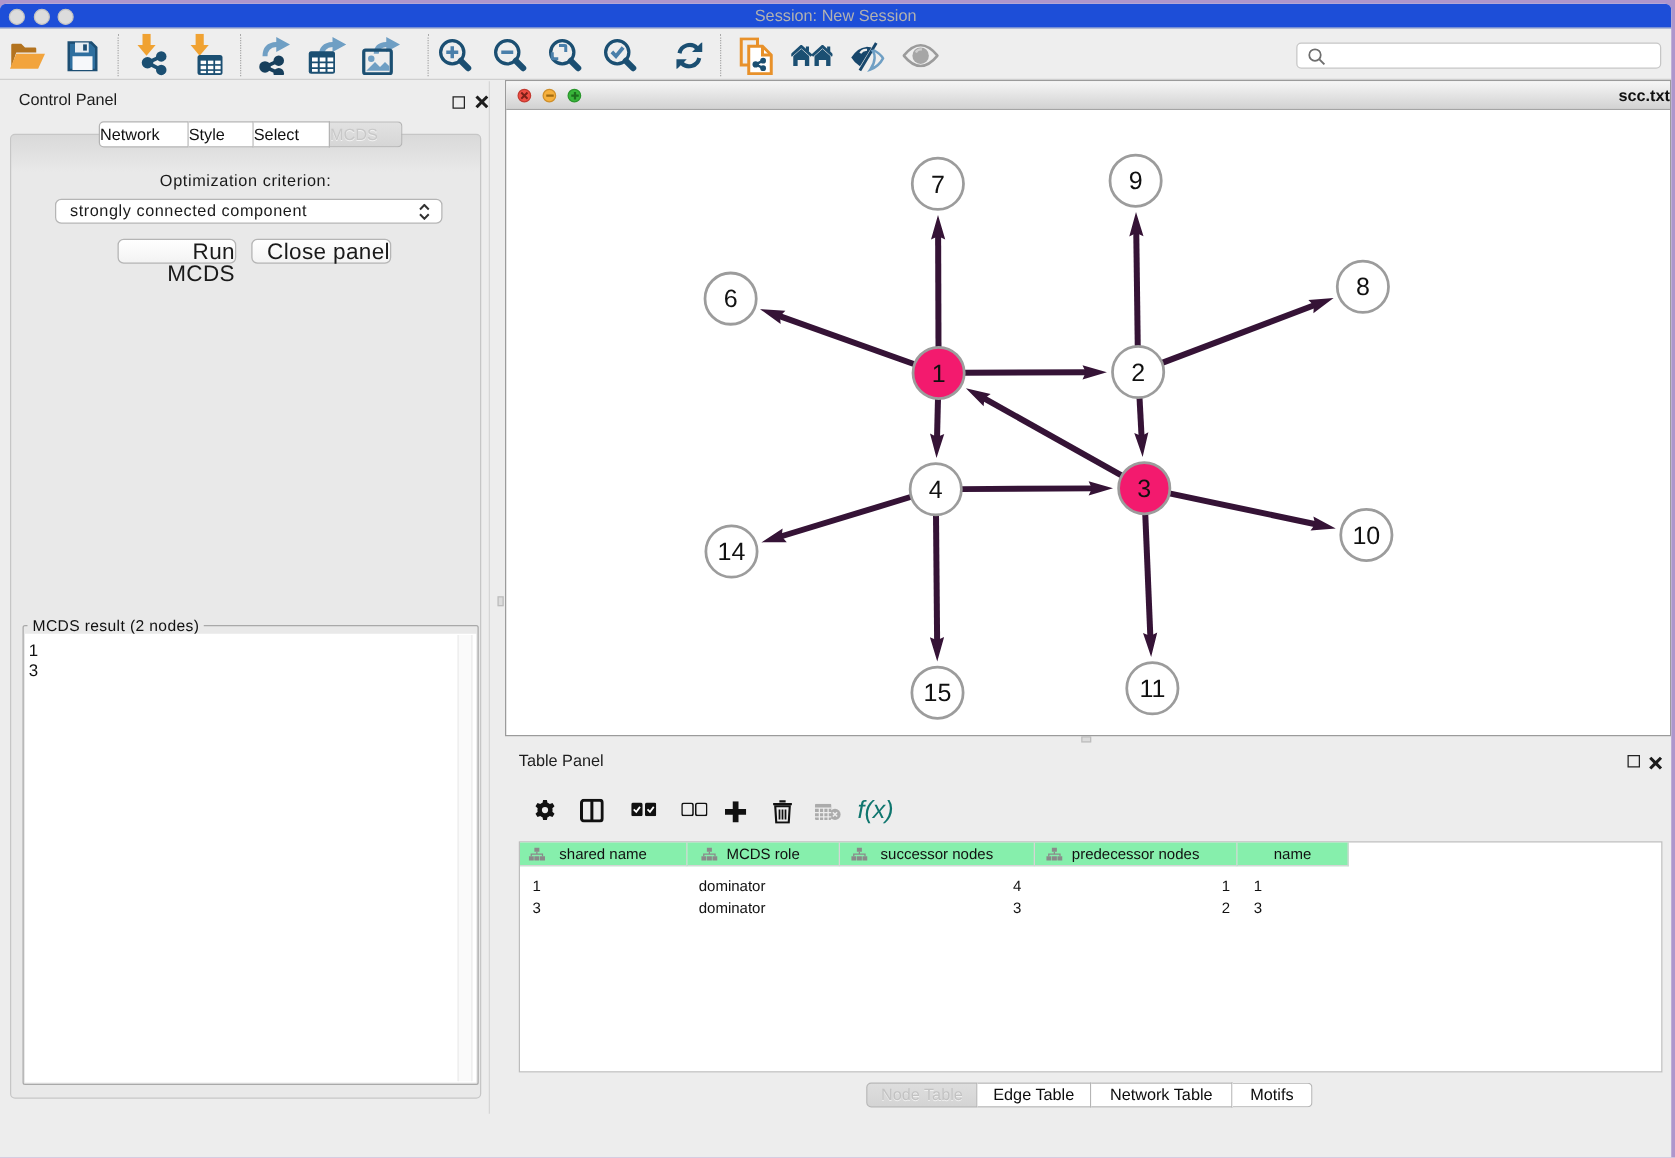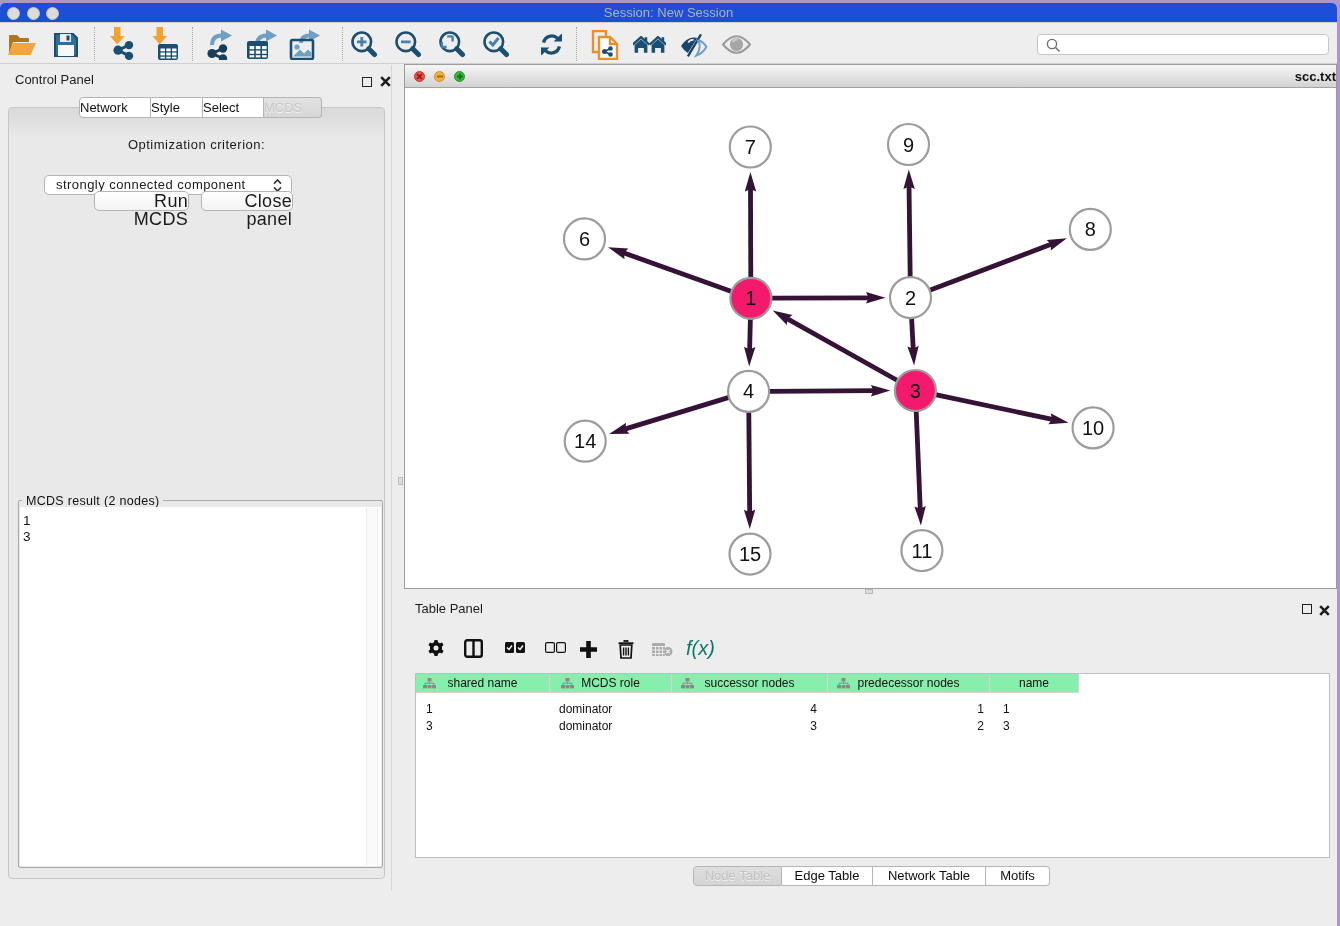--- a/index.html
+++ b/index.html
@@ -11,21 +11,21 @@
 #toolbar{position:absolute;left:0;top:21px;width:100%;height:40px;background:#eeeeee;border-bottom:1px solid #cfcfcf}
 .tsep{position:absolute;top:3px;height:34px;width:0;border-left:1px dotted #a9a9a9}
 .ticon{position:absolute;top:3px}
 #searchbox{position:absolute;left:1037px;top:10px;width:292px;height:21px;background:#fff;border:1px solid #c6c6c6;border-radius:4px}
 #cp-title{position:absolute;left:15px;top:69px;font-size:13px;color:#1d1d1d}
 .panebtn{position:absolute;width:10px;height:10px;border:1.6px solid #222;background:transparent}
 #cp-panel{position:absolute;left:8px;top:104px;width:377px;height:772px;background:linear-gradient(#d9d9d9,#e9e9e9 30px);border:1px solid #c6c6c6;border-radius:4px}
 .tab{position:absolute;top:94px;height:21px;background:#fff;border:1px solid #b4b4b4;font-size:13px;color:#111;line-height:19px}
 #tab-mcds{background:linear-gradient(#e2e2e2,#d6d6d6);color:#c8c8c8;text-shadow:0 1px 0 #f2f2f2;border-radius:0 4px 4px 0}
 #optlabel{position:absolute;left:8px;top:134px;width:377px;text-align:center;font-size:13px;letter-spacing:0.5px;color:#1a1a1a}
-#combo{position:absolute;left:44px;top:172px;width:248px;height:20px;background:#fff;border:1px solid #b5b5b5;border-radius:5px;font-size:13px;line-height:18px;padding-left:11px;letter-spacing:0.45px;color:#1a1a1a}
+#combo{position:absolute;left:44px;top:156px;width:310px;height:20px;background:#fff;border:1px solid #b5b5b5;border-radius:5px;font-size:13px;line-height:18px;padding-left:11px;letter-spacing:0.45px;color:#1a1a1a}
 .btn{position:absolute;top:188px;height:20px;background:linear-gradient(#ffffff,#f3f3f3);border:1px solid #b5b5b5;border-radius:5px;font-size:18px;letter-spacing:0.3px;color:#1a1a1a;text-align:right;line-height:18px}
 #fieldset{position:absolute;left:18px;top:497px;width:365px;height:368px;border:1px solid #a9a9a9;border-radius:2px}
 #fs-legend{position:absolute;left:22px;top:491px;background:#e9e9e9;padding:0 4px;font-size:12.5px;letter-spacing:0.3px;color:#111}
 #fs-white{position:absolute;left:20px;top:504px;width:361px;height:359px;background:#fff}
 #fs-scroll{position:absolute;right:3px;top:1px;width:12px;height:357px;background:#fafafa;border-left:1px solid #ebebeb;border-right:1px solid #ebebeb}
 #fs-text{position:absolute;left:3px;top:6px;font-size:13.5px;line-height:15.6px;color:#111}
 #netwin{position:absolute;left:404px;top:61px;width:933px;height:525px;border:1px solid #9b9b9b;background:#fff}
 #nettitle{position:absolute;left:0;top:0;width:100%;height:23px;background:linear-gradient(#f6f6f6,#d2d2d2);border-bottom:1px solid #a4a4a4}
 .mtl{position:absolute;top:6px;width:11px;height:11px;border-radius:50%}
 #netname{position:absolute;left:0;top:0;width:100%;text-align:right;font-weight:bold;font-size:13px;line-height:23px;color:#111}
@@ -210,21 +210,21 @@
 <div id="cp-panel"></div>
 <div class="tab" style="left:79px;width:72px;border-radius:4px 0 0 4px">Network</div>
 <div class="tab" style="left:151px;width:52px;border-left:none">Style</div>
 <div class="tab" style="left:203px;width:61px;border-left:none">Select</div>
 <div class="tab" id="tab-mcds" style="left:264px;width:58px;border-left:none">MCDS</div>
 <div id="optlabel">Optimization criterion:</div>
 <div id="combo">strongly connected component<svg class="abs" style="right:9px;top:3px" width="9" height="13" viewBox="0 0 9 13">
         <path d="M1,4.6 L4.5,1 L8,4.6 M1,8.4 L4.5,12 L8,8.4" fill="none" stroke="#333333" stroke-width="1.6"></path>
       </svg></div>
 <div class="btn" style="left:94px;width:95px">Run MCDS</div>
-<div class="btn" style="left:201px;width:92px">Close panel</div>
+<div class="btn" style="left:201px;width:112px">Close panel</div>
 <div id="fieldset"></div>
 <div id="fs-legend">MCDS result (2 nodes)</div>
 <div id="fs-white">
       <div id="fs-scroll"></div>
       <div id="fs-text">1<br>3</div>
     </div>
 <div id="netwin">
  <div id="nettitle">
   <div class="mtl" style="left:9px;background:#ee4d43;border:1px solid #c33a31"></div>
   <div class="mtl" style="left:29px;background:#f6b03c;border:1px solid #cf8f2a"></div>

